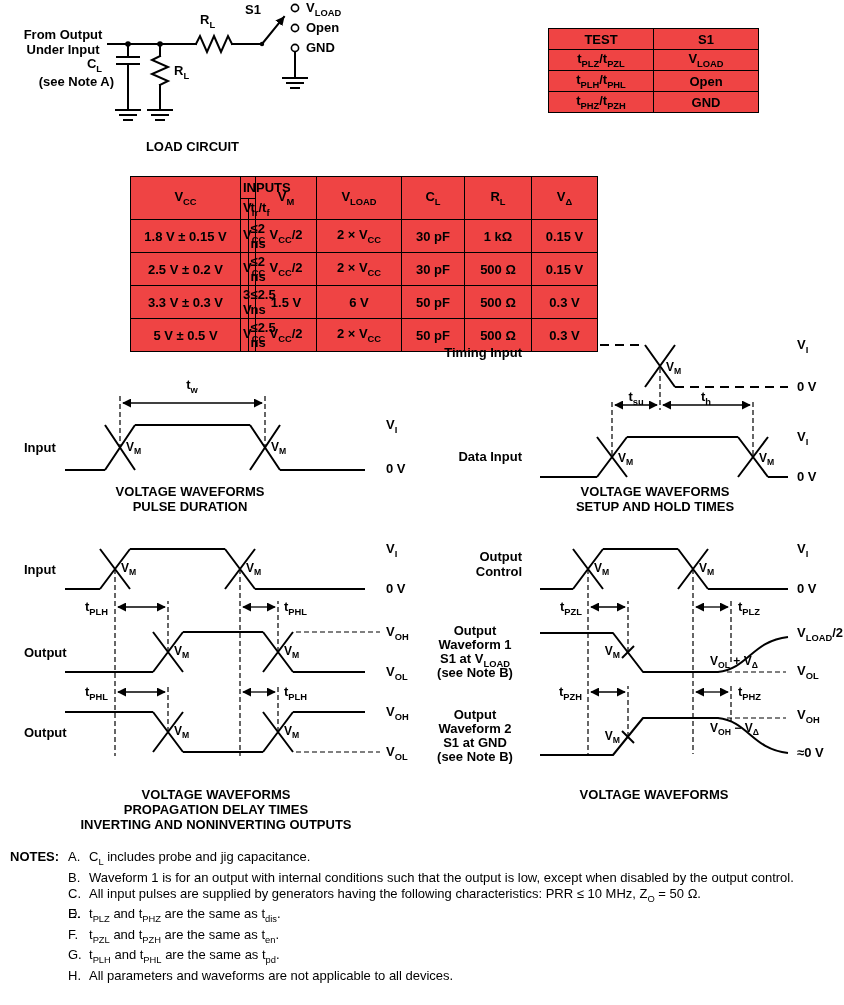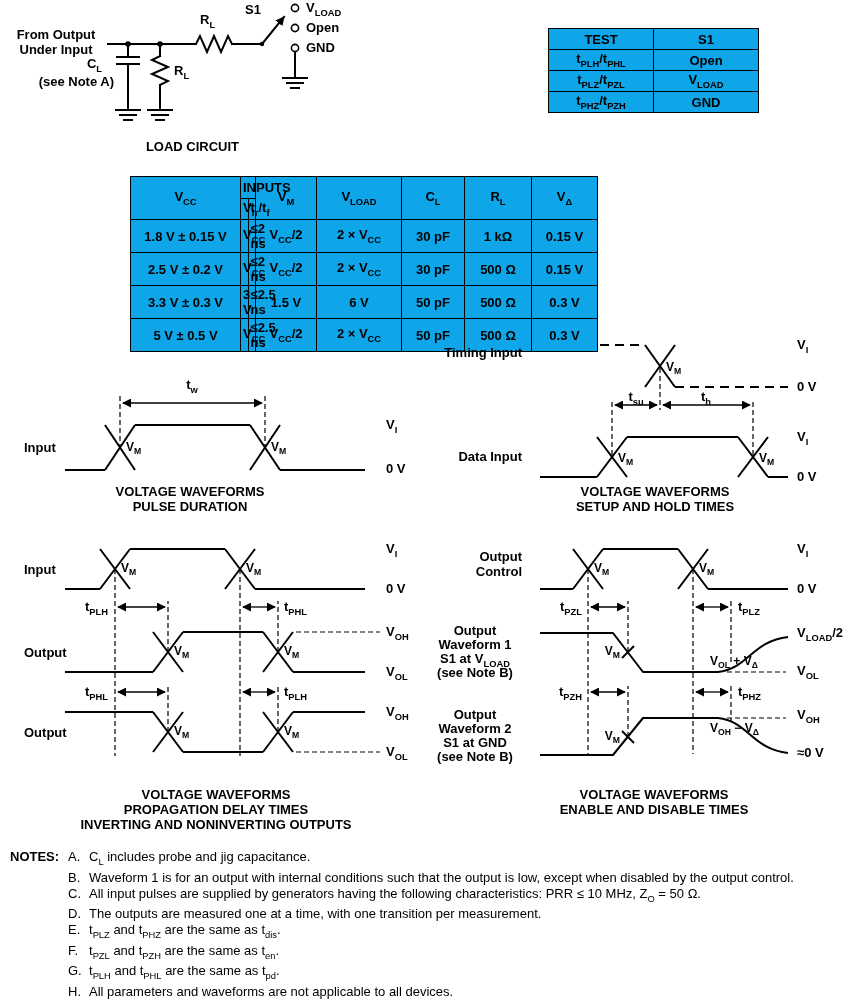--- a/index.html
+++ b/index.html
@@ -5,21 +5,21 @@
   *{margin:0;padding:0;box-sizing:border-box}
   html,body{background:#fff}
   body{font-family:"Liberation Sans",sans-serif;color:#000}
   .page{position:relative;width:844px;height:1005px;background:#fff;overflow:hidden}
   svg.art{position:absolute;left:0;top:0}
   .lbl{position:absolute;font-size:13px;font-weight:bold;white-space:nowrap;line-height:15px;color:#000}
   .lbl.sm{font-size:12px}
   .ctr{text-align:center}
   .rgt{text-align:right}
   sub{font-size:0.72em}
-  .tbl{position:absolute;border-collapse:collapse;table-layout:fixed;background:#0ea5e9}
+  .tbl{position:absolute;border-collapse:collapse;table-layout:fixed;background:#ef4444}
   .tbl th,.tbl td{border:1.4px solid #000;font-weight:bold;font-size:13px;text-align:center;vertical-align:middle;padding:1px 2px}
   .tbl tr{height:21px}
   .notes-title{position:absolute;left:10px;top:849px;font-size:13px;font-weight:bold}
   .notes{position:absolute;left:68px;top:849px;width:772px;font-size:13px;line-height:16px;font-weight:normal}
   .note{position:relative;padding-left:21px}
   .note .nl{position:absolute;left:0;top:0}
 </style>
 </head>
 <body>
 
@@ -119,47 +119,47 @@
       <path d="M243,607 H275" marker-start="url(#ah)" marker-end="url(#ah)"></path>
       <path d="M118,692 H165" marker-start="url(#ah)" marker-end="url(#ah)"></path>
       <path d="M243,692 H275" marker-start="url(#ah)" marker-end="url(#ah)"></path>
       <path d="M591,607 H625" marker-start="url(#ah)" marker-end="url(#ah)"></path>
       <path d="M696,607 H728" marker-start="url(#ah)" marker-end="url(#ah)"></path>
       <path d="M591,692 H625" marker-start="url(#ah)" marker-end="url(#ah)"></path>
       <path d="M696,692 H728" marker-start="url(#ah)" marker-end="url(#ah)"></path>
     </g>
   </svg>
 
-  <div class="lbl ctr" style="left:4px;top:27px;width:104px">
+  <div class="lbl ctr" style="left:11px;top:27px;width:104px">
     <div>From Output</div>
     <div>Under Input</div>
   </div>
   <div class="lbl rgt" style="left:60px;top:56px;width:42px">C<sub>L</sub></div>
   <div class="lbl rgt" style="left:10px;top:74px;width:104px">(see Note A)</div>
   <div class="lbl" style="left:174px;top:63px">R<sub>L</sub></div>
   <div class="lbl" style="left:200px;top:12px">R<sub>L</sub></div>
   <div class="lbl" style="left:245px;top:2px">S1</div>
   <div class="lbl" style="left:306px;top:0px">V<sub>LOAD</sub></div>
   <div class="lbl" style="left:306px;top:20px">Open</div>
   <div class="lbl" style="left:306px;top:40px">GND</div>
   <div class="lbl ctr" style="left:105px;top:139px;width:175px">LOAD CIRCUIT</div>
 
   <table class="tbl" style="left:548px;top:28px;width:210px">
     <tbody>
         <tr>
       <th style="width:105px">TEST</th>
       <th style="width:105px">S1</th>
     </tr>
     <tr>
+      <td>t<sub>PLZ</sub>/t<sub>PZL</sub></td>
+      <td>V<sub>LOAD</sub></td>
+    </tr>
+    <tr>
       <td>t<sub>PLH</sub>/t<sub>PHL</sub></td>
       <td>Open</td>
-    </tr>
-    <tr>
-      <td>t<sub>PLZ</sub>/t<sub>PZL</sub></td>
-      <td>V<sub>LOAD</sub></td>
     </tr>
     <tr>
       <td>t<sub>PHZ</sub>/t<sub>PZH</sub></td>
       <td>GND</td>
     </tr>
   </tbody>
     </table>
 
   <table class="tbl" style="left:130px;top:176px;width:468px">
     <tbody>
@@ -285,39 +285,37 @@
   <div class="lbl" style="left:738px;top:684px">t<sub>PHZ</sub></div>
   <div class="lbl ctr" style="left:424px;top:707px;width:102px">Output</div>
   <div class="lbl ctr" style="left:424px;top:721px;width:102px">Waveform 2</div>
   <div class="lbl ctr" style="left:424px;top:735px;width:102px">S1 at GND</div>
   <div class="lbl ctr" style="left:424px;top:749px;width:102px">(see Note B)</div>
   <div class="lbl sm rgt" style="left:574px;top:729px;width:46px">V<sub>M</sub></div>
   <div class="lbl sm" style="left:710px;top:721px">V<sub>OH</sub> − V<sub>Δ</sub></div>
   <div class="lbl" style="left:797px;top:707px">V<sub>OH</sub></div>
   <div class="lbl" style="left:797px;top:745px">≈0 V</div>
   <div class="lbl ctr" style="left:468px;top:787px;width:372px">VOLTAGE WAVEFORMS</div>
-  <div class="lbl ctr" style="left:468px;top:802px;width:372px">ENABLE AND DISABLE TIMES</div>
 
   <div class="notes-title">NOTES:</div>
   <div class="notes">
     <div class="note">
       <span class="nl">A.</span>
       <span>C<sub>L</sub> includes probe and jig capacitance.</span>
     </div>
     <div class="note">
       <span class="nl">B.</span>
       <span>Waveform 1 is for an output with internal conditions such that the output is low, except when disabled by the output control.</span>
     </div>
     <div class="note">
       <span class="nl">C.</span>
       <span>All input pulses are supplied by generators having the following characteristics: PRR ≤ 10 MHz, Z<sub>O</sub> = 50 Ω.</span>
     </div>
     <div class="note">
       <span class="nl">D.</span>
-      <span>The outputs are measured one at a time, with one transition per measurement.</span>
     </div>
     <div class="note">
       <span class="nl">E.</span>
       <span>t<sub>PLZ</sub> and t<sub>PHZ</sub> are the same as t<sub>dis</sub>.</span>
     </div>
     <div class="note">
       <span class="nl">F.</span>
       <span>t<sub>PZL</sub> and t<sub>PZH</sub> are the same as t<sub>en</sub>.</span>
     </div>
     <div class="note">

